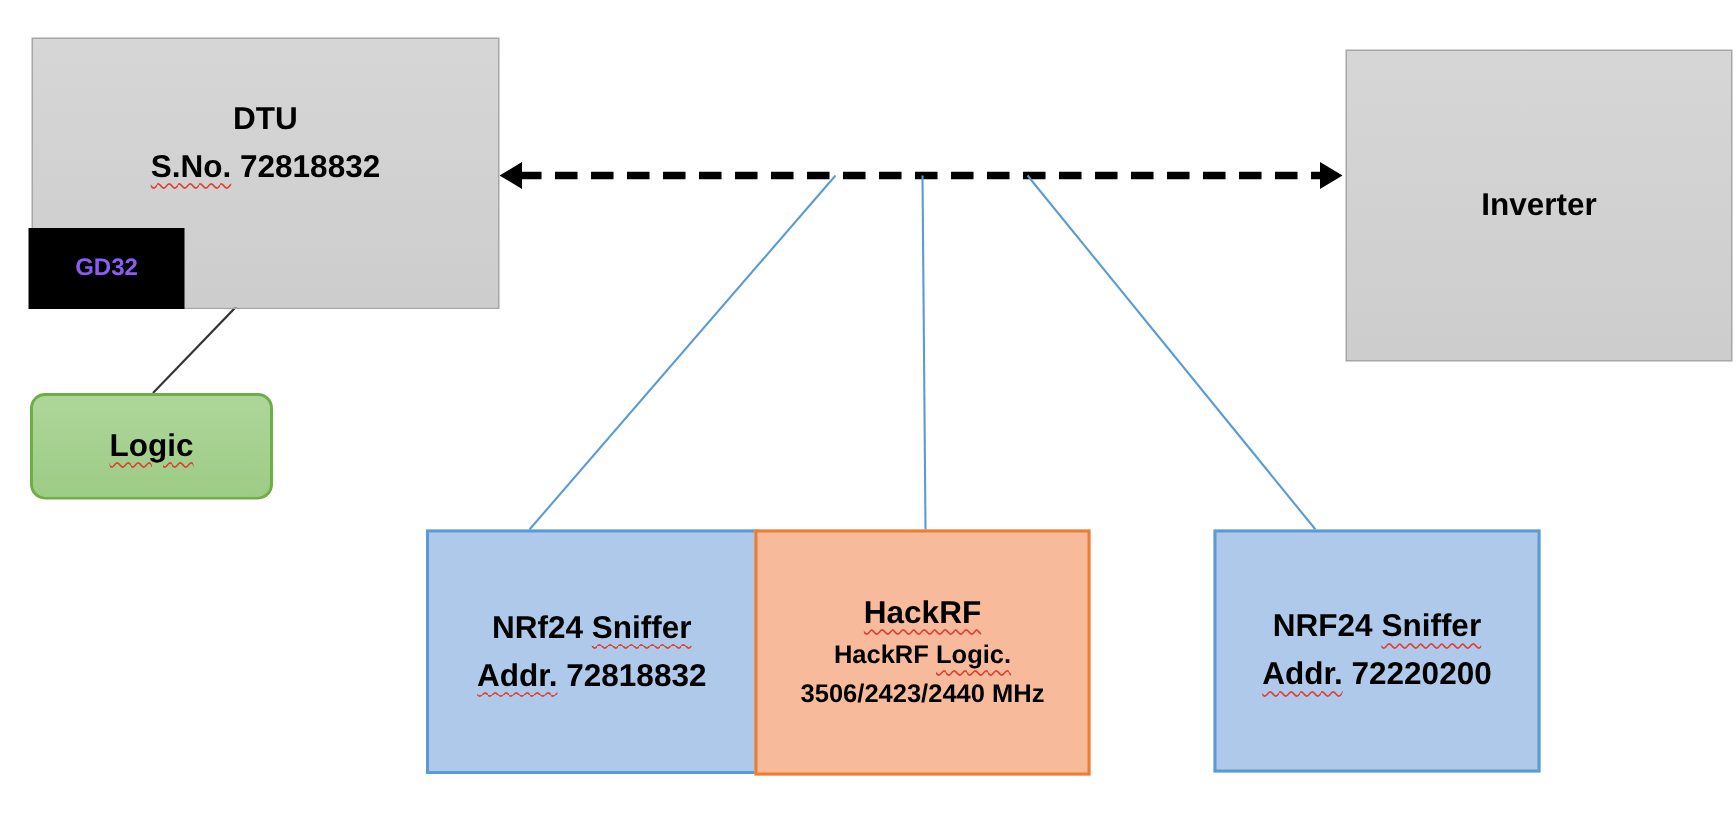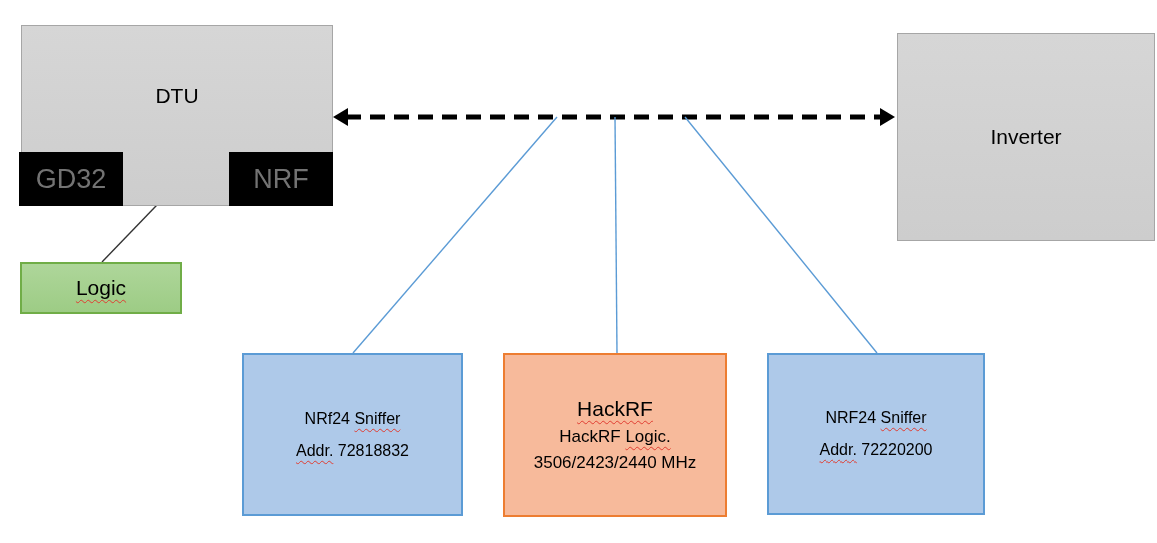--- a/index.html
+++ b/index.html
@@ -8,20 +8,21 @@
     background: #ffffff;
   }
   .canvas {
     position: relative;
     width: 1157px;
     height: 543px;
     background: #ffffff;
     font-family: "Liberation Sans", sans-serif;
     color: #000000;
     overflow: hidden;
+    font-weight: bold;
   }
   .connectors {
     position: absolute;
     left: 0;
     top: 0;
     width: 1157px;
     height: 543px;
     pointer-events: none;
   }
   .box {
@@ -36,36 +37,37 @@
   .gray-box {
     background: linear-gradient(180deg, #d6d6d6 0%, #cdcdcd 100%);
     border: 1.5px solid #a6a6a6;
     font-size: 21px;
     line-height: 32px;
   }
   .chip {
     position: absolute;
     box-sizing: border-box;
     background: #000000;
-    color: #737373;
+    color: #8b5cf6;
     display: flex;
     align-items: center;
     justify-content: center;
-    font-size: 27px;
+    font-size: 16px;
   }
   .green-box {
     background: linear-gradient(180deg, #aed69a 0%, #9dcc85 100%);
     border: 2px solid #70ad47;
     font-size: 21px;
   }
   .blue-box {
     background: #aec9e9;
     border: 2px solid #5b9bd5;
-    font-size: 16px;
+    font-size: 21px;
     line-height: 32px;
+    margin-left: 42px;
   }
   .orange-box {
     background: #f7ba9b;
     border: 2px solid #ed7d31;
   }
   .orange-box .title-line {
     font-size: 21px;
     line-height: 30px;
   }
   .orange-box .sub-line {
@@ -101,31 +103,29 @@
 
     <line x1="182" y1="179" x2="102" y2="262" stroke="#333333" stroke-width="1.4"></line>
 
     <line x1="557" y1="117" x2="353" y2="353" stroke="#5b9bd5" stroke-width="1.4"></line>
     <line x1="615" y1="117" x2="617" y2="353" stroke="#5b9bd5" stroke-width="1.4"></line>
     <line x1="685" y1="117" x2="877" y2="353" stroke="#5b9bd5" stroke-width="1.4"></line>
   </svg>
 
   <div class="box gray-box" style="left:21px; top:25px; width:312px; height:181px; padding-bottom:40px;">
     <div>DTU</div>
+    <div><span class="misspell">S.No.</span> <span>72818832</span></div>
   </div>
 
   <div class="chip" style="left:19px; top:152px; width:104px; height:54px;">
     <span>GD32</span>
   </div>
 
-  <div class="chip" style="left:229px; top:152px; width:104px; height:54px;">
-    <span>NRF</span>
-  </div>
 
-  <div class="box green-box" style="left:20px; top:262px; width:162px; height:52px;">
+  <div class="box green-box" style="left:20px; top:262px; width:162px; height:71px;border-radius:10px;">
     <span class="misspell">Logic</span>
   </div>
 
   <div class="box gray-box" style="left:897px; top:33px; width:258px; height:208px;">
     <div>Inverter</div>
   </div>
 
   <div class="box blue-box" style="left:242px; top:353px; width:221px; height:163px;">
     <div><span>NRf24</span> <span class="misspell">Sniffer</span></div>
     <div><span class="misspell">Addr.</span> <span>72818832</span></div>

